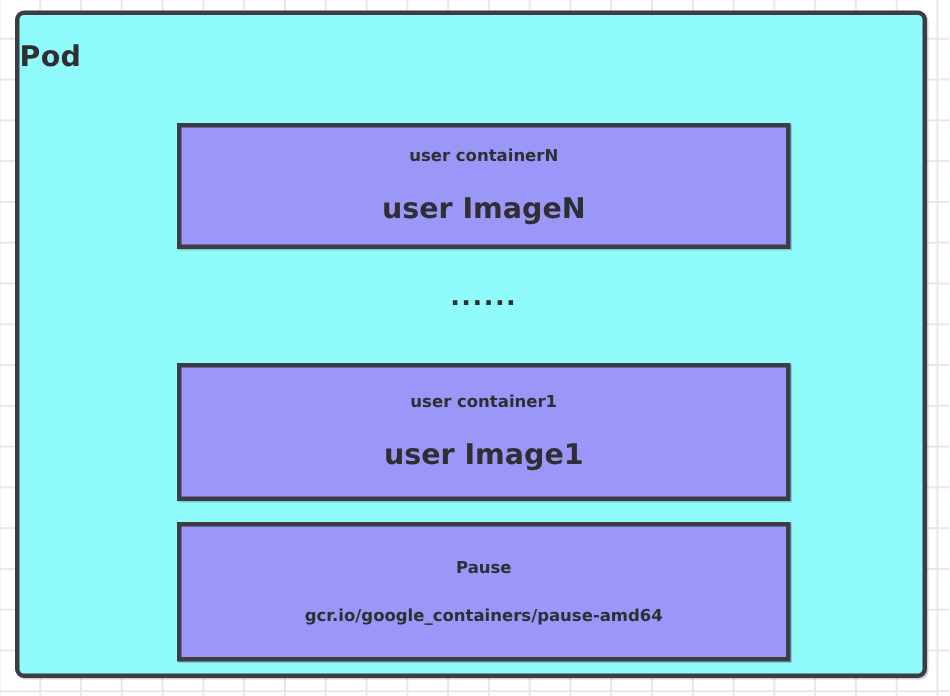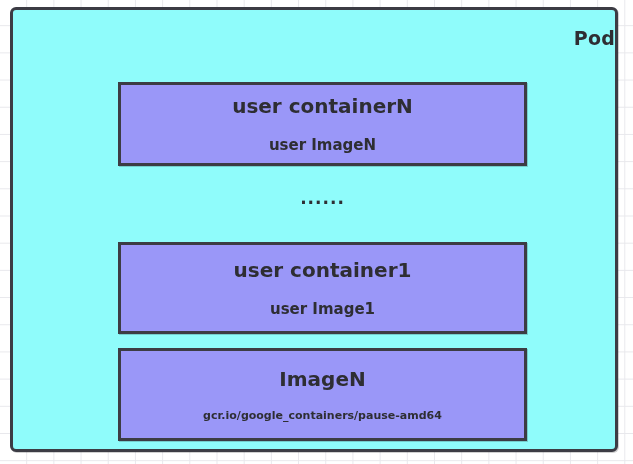--- a/index.html
+++ b/index.html
@@ -35,21 +35,21 @@
     border: 3px solid #3c3c44;
     border-radius: 6px;
     box-shadow: 1px 1px 0 rgba(0,0,0,0.18);
   }
 
   .pod-title {
     position: absolute;
     left: 0;
     top: 17px;
     width: 100%;
-    text-align: right;
+    text-align: left;
     font-size: 19px;
     font-weight: bold;
     color: #2e2e33;
     letter-spacing: 0.2px;
   }
 
   
   .container-box {
     position: absolute;
     left: 105px;
@@ -69,26 +69,26 @@
   .box-pause { top: 338px; height: 93px; }
 
   .box-line {
     text-align: center;
     font-weight: bold;
     color: #2e2e33;
     line-height: 1.2;
   }
 
   .box-line.title-line {
-    font-size: 20px;
+    font-size: 11px;
     margin-bottom: 18px;
   }
 
   .box-line.sub-line {
-    font-size: 15px;
+    font-size: 19px;
   }
 
   .box-pause .sub-line {
     font-size: 11px;
   }
 
   
   .ellipsis {
     position: absolute;
     left: 105px;
@@ -116,18 +116,18 @@
     </div>
 
     <div class="ellipsis">......</div>
 
     <div class="container-box box-one">
       <div class="box-line title-line">user container1</div>
       <div class="box-line sub-line">user Image1</div>
     </div>
 
     <div class="container-box box-pause">
-      <div class="box-line title-line">ImageN</div>
+      <div class="box-line title-line">Pause</div>
       <div class="box-line sub-line">gcr.io/google_containers/pause-amd64</div>
     </div>
 
   </div>
 </div>
 
 </body></html>

